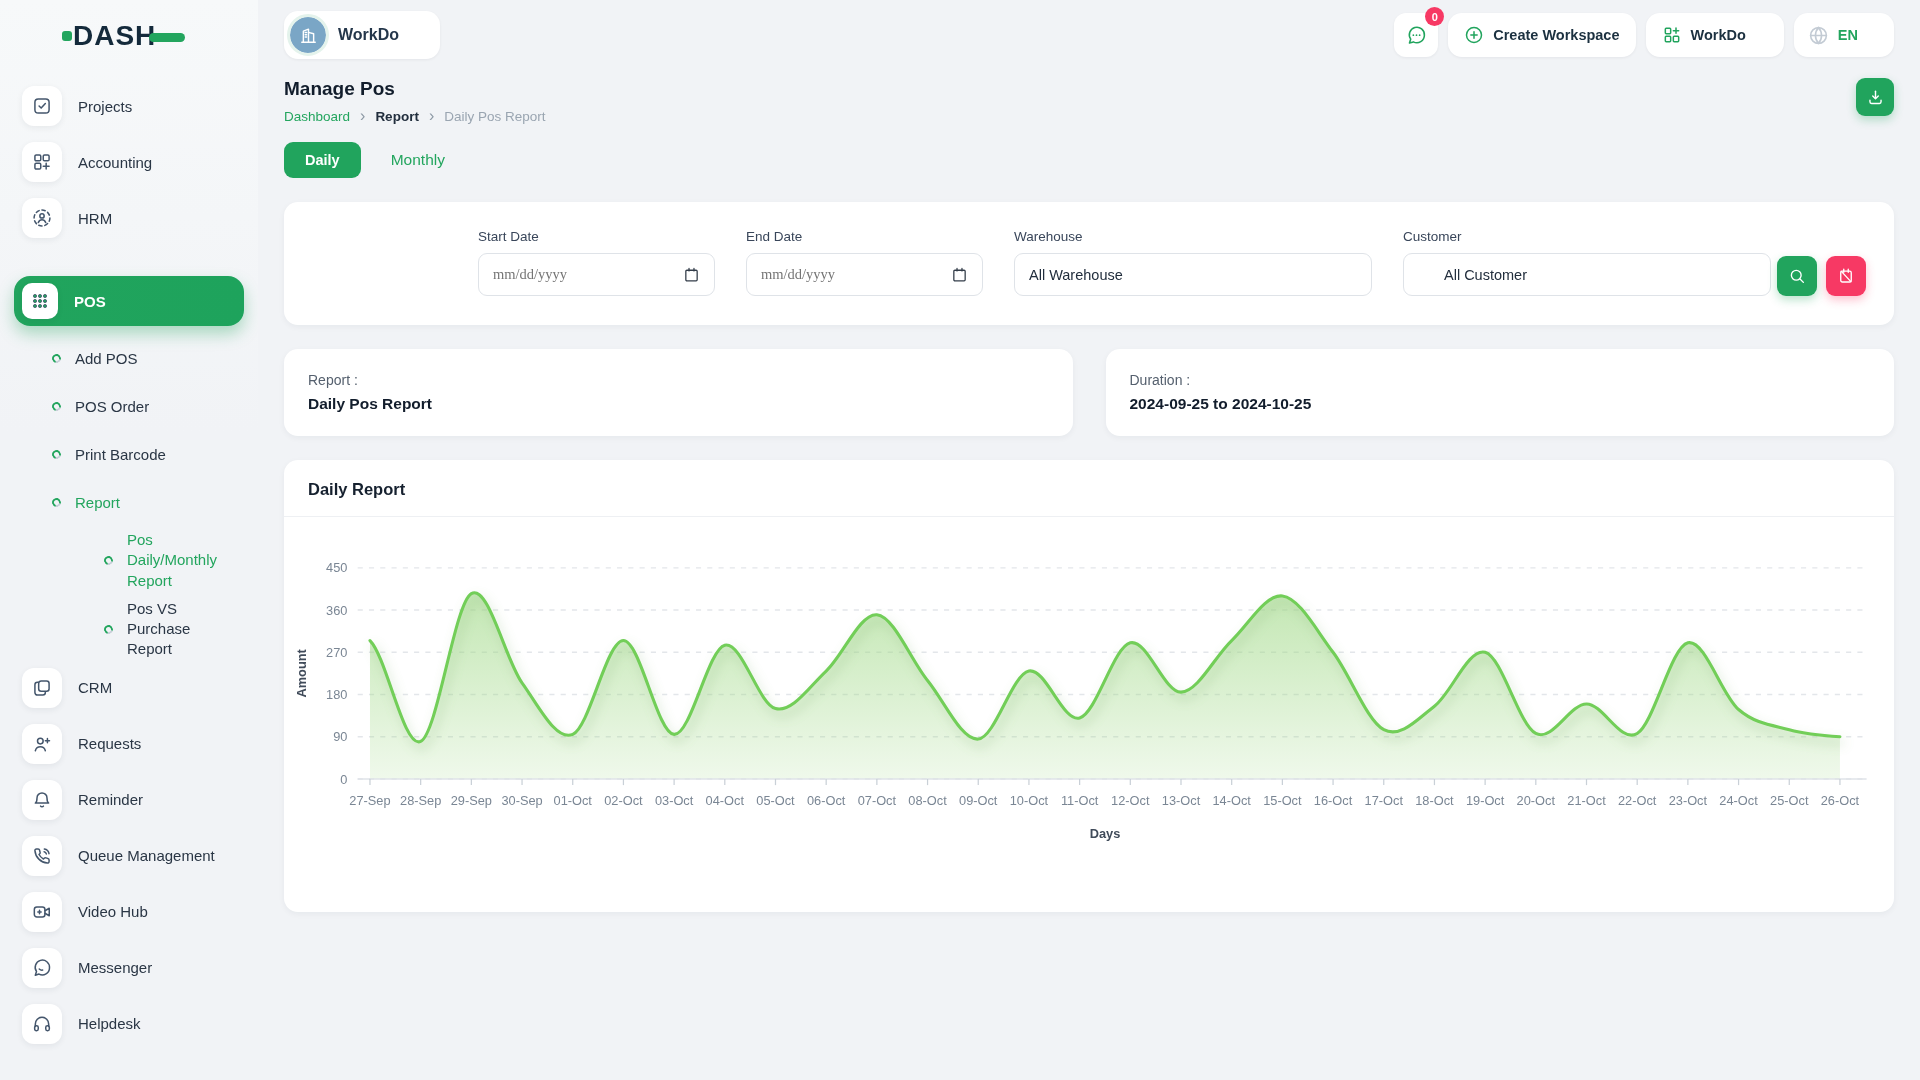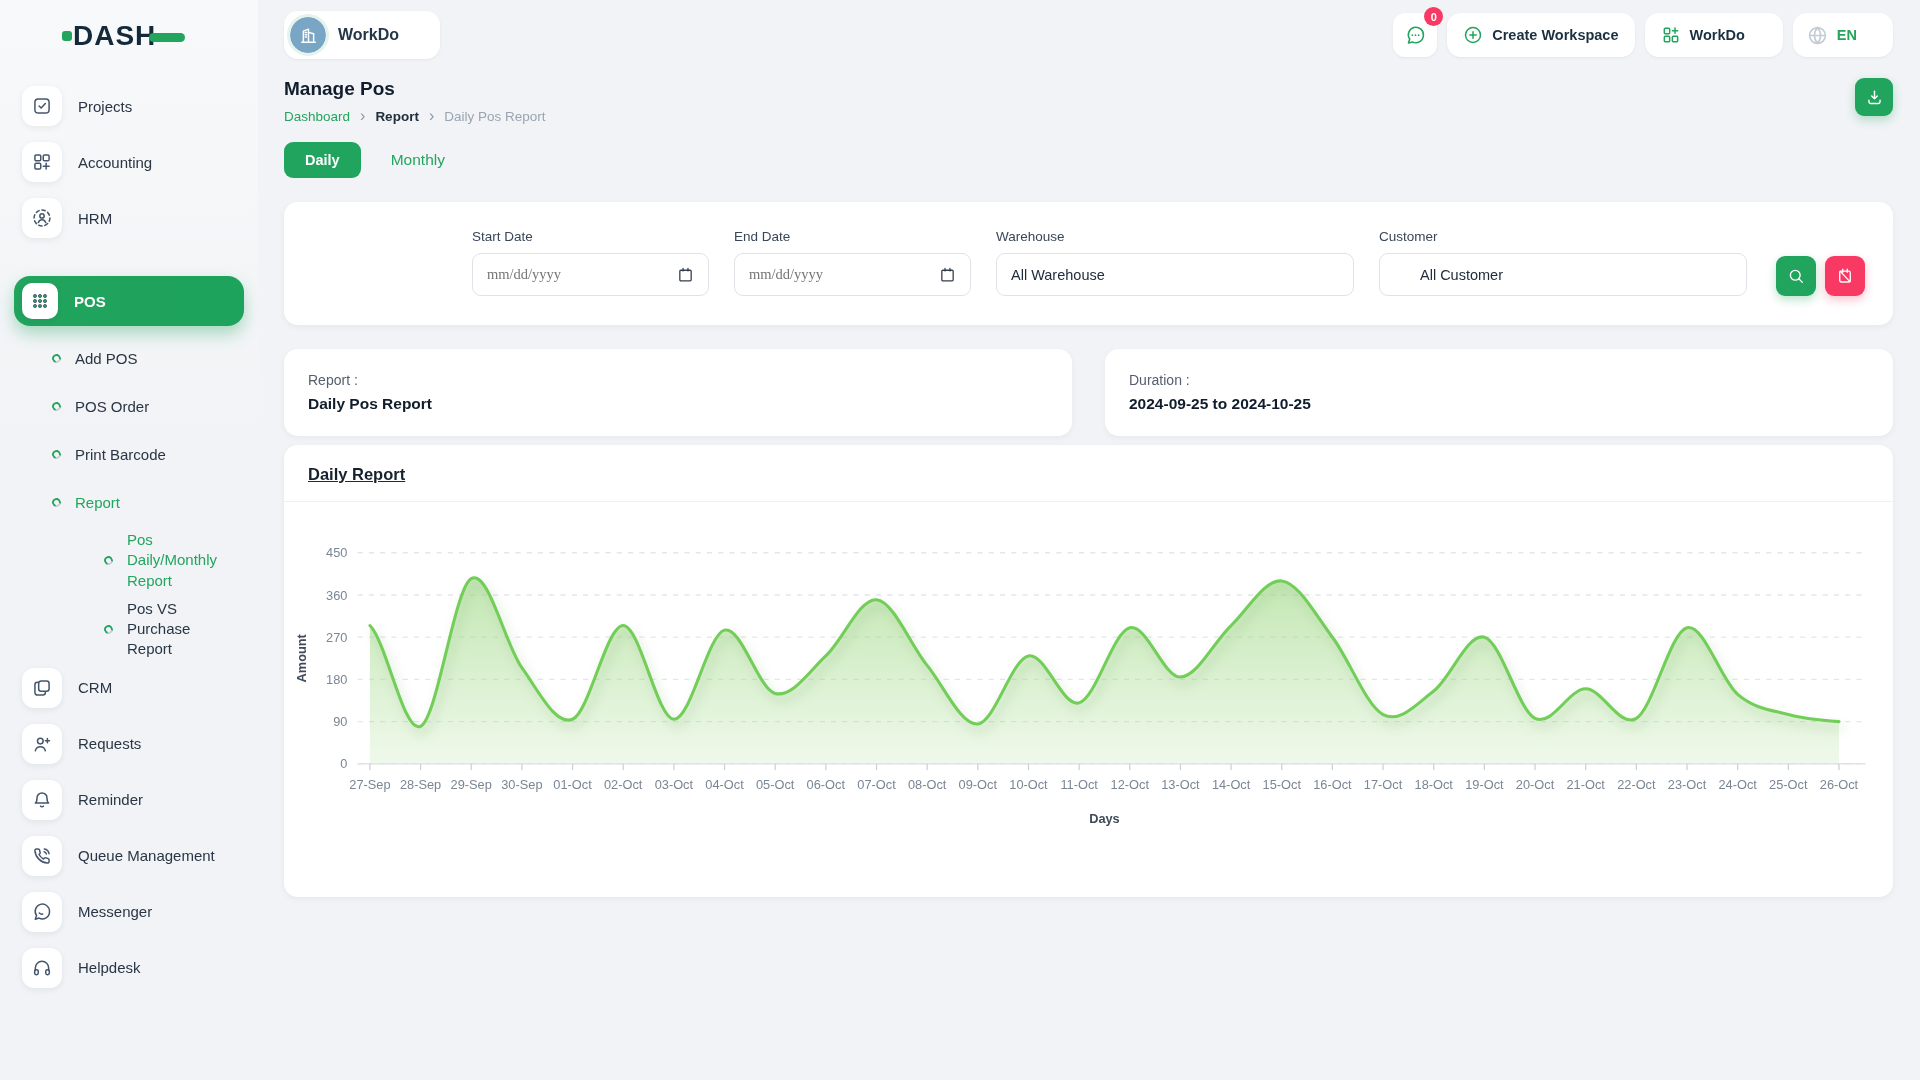--- a/index.html
+++ b/index.html
@@ -97,21 +97,21 @@
 
   .tabs { display:flex; align-items:center; gap:30px; margin-top:18px; }
   .tab-daily {
     background:#21a45d; color:#fff; font-size:14.5px; font-weight:600;
     padding:10px 21px; border-radius:9px; border:none; cursor:pointer;
   }
   .tab-monthly { color:#23a55e; font-size:15.5px; font-weight:500; background:none; border:none; cursor:pointer; }
 
   .card { background:#fff; border-radius:14px; box-shadow:0 2px 6px rgba(25,39,62,.05); }
 
-  .filter-card { margin-top:24px; padding:27px 28px 29px 28px; display:flex; align-items:flex-end; }
+  .filter-card { margin-top:24px; padding:27px 28px 29px 28px; display:flex; align-items:flex-end;gap:6px; }
   .f-spacer { width:160px; flex:0 0 160px; }
   .f-group { display:flex; flex-direction:column; margin-right:25px; }
   .f-label { font-size:13.5px; color:#39465a; margin-bottom:9px; }
   .f-input, .f-select {
     height:43px; border:1px solid #dfe3e8; border-radius:9px; background:#fff;
     display:flex; align-items:center; padding:0 14px; font-size:14.5px; color:#222e3d;
   }
   .f-date { width:237px; justify-content:space-between; }
   .f-date input { border:none; outline:none; width:150px; font-size:14.5px; color:#7f1d1d; font-family:Liberation Serif, serif; background:transparent; }
   .f-select { justify-content:space-between; cursor:pointer; }
@@ -120,21 +120,21 @@
   .f-actions { margin-left:auto; display:flex; gap:9px; }
   .sq-btn { width:40px; height:40px; border-radius:9px; border:none; display:flex; align-items:center; justify-content:center; cursor:pointer; }
   .sq-green { background:#21a45d; box-shadow:0 4px 10px rgba(33,164,93,.3); }
   .sq-pink { background:#f73964; box-shadow:0 4px 10px rgba(247,57,100,.3); }
 
   .summary-row { display:flex; gap:33px; margin-top:24px; }
   .summary-card { flex:1; padding:23px 24px; }
   .sum-label { font-size:14px; color:#55606e; }
   .sum-value { font-size:15.5px; font-weight:700; color:#121d2c; margin-top:7px; }
 
-  .chart-card { margin-top:9px;text-decoration:underline; }
+  .chart-card { margin-top:24px; }
   .chart-head { padding:20px 24px 17px 24px; border-bottom:1px solid #eef0f3; }
   .chart-title { font-size:16.5px; font-weight:700; color:#16212f; }
   .chart-body { padding:18px 12px 16px 6px; }
   .chart-body svg { display:block; width:100%; }
   .chart-body text { font-family:"Liberation Sans","DejaVu Sans",sans-serif; }
 
   svg.ic { fill:none; stroke-width:1.8; stroke-linecap:round; stroke-linejoin:round; }
 </style>
 </head>
 <body>
@@ -304,20 +304,30 @@
             </svg>
         </span>
         <span class="nav-label">Queue Management</span>
         <span class="chev">
             <svg class="ic" width="14" height="14" viewBox="0 0 24 24">
               <path d="m9 5 7 7-7 7"></path>
             </svg>
           </span>
       </div>
 
+      <div class="nav-item">
+        <span class="icon-card">
+          <svg class="ic" width="20" height="20" viewBox="0 0 24 24">
+              <rect x="2.8" y="6" width="12.7" height="12" rx="3"></rect>
+              <path d="m15.5 10.5 5.2-3v9l-5.2-3"></path>
+              <path d="M7 12h4M9 10v4"></path>
+            </svg>
+        </span>
+        <span class="nav-label">Video Hub</span>
+      </div>
 
       <div class="nav-item">
         <span class="icon-card">
           <svg class="ic" width="20" height="20" viewBox="0 0 24 24">
               <path d="M21 11.7a8.6 8.6 0 0 1-12.6 7.6L4 20.6l1.4-4.5A8.6 8.6 0 1 1 21 11.7Z"></path>
               <path d="M8.7 13.2c1.1 1.1 2.6 1.6 4.1 1.3"></path>
             </svg>
         </span>
         <span class="nav-label">Messenger</span>
       </div>

